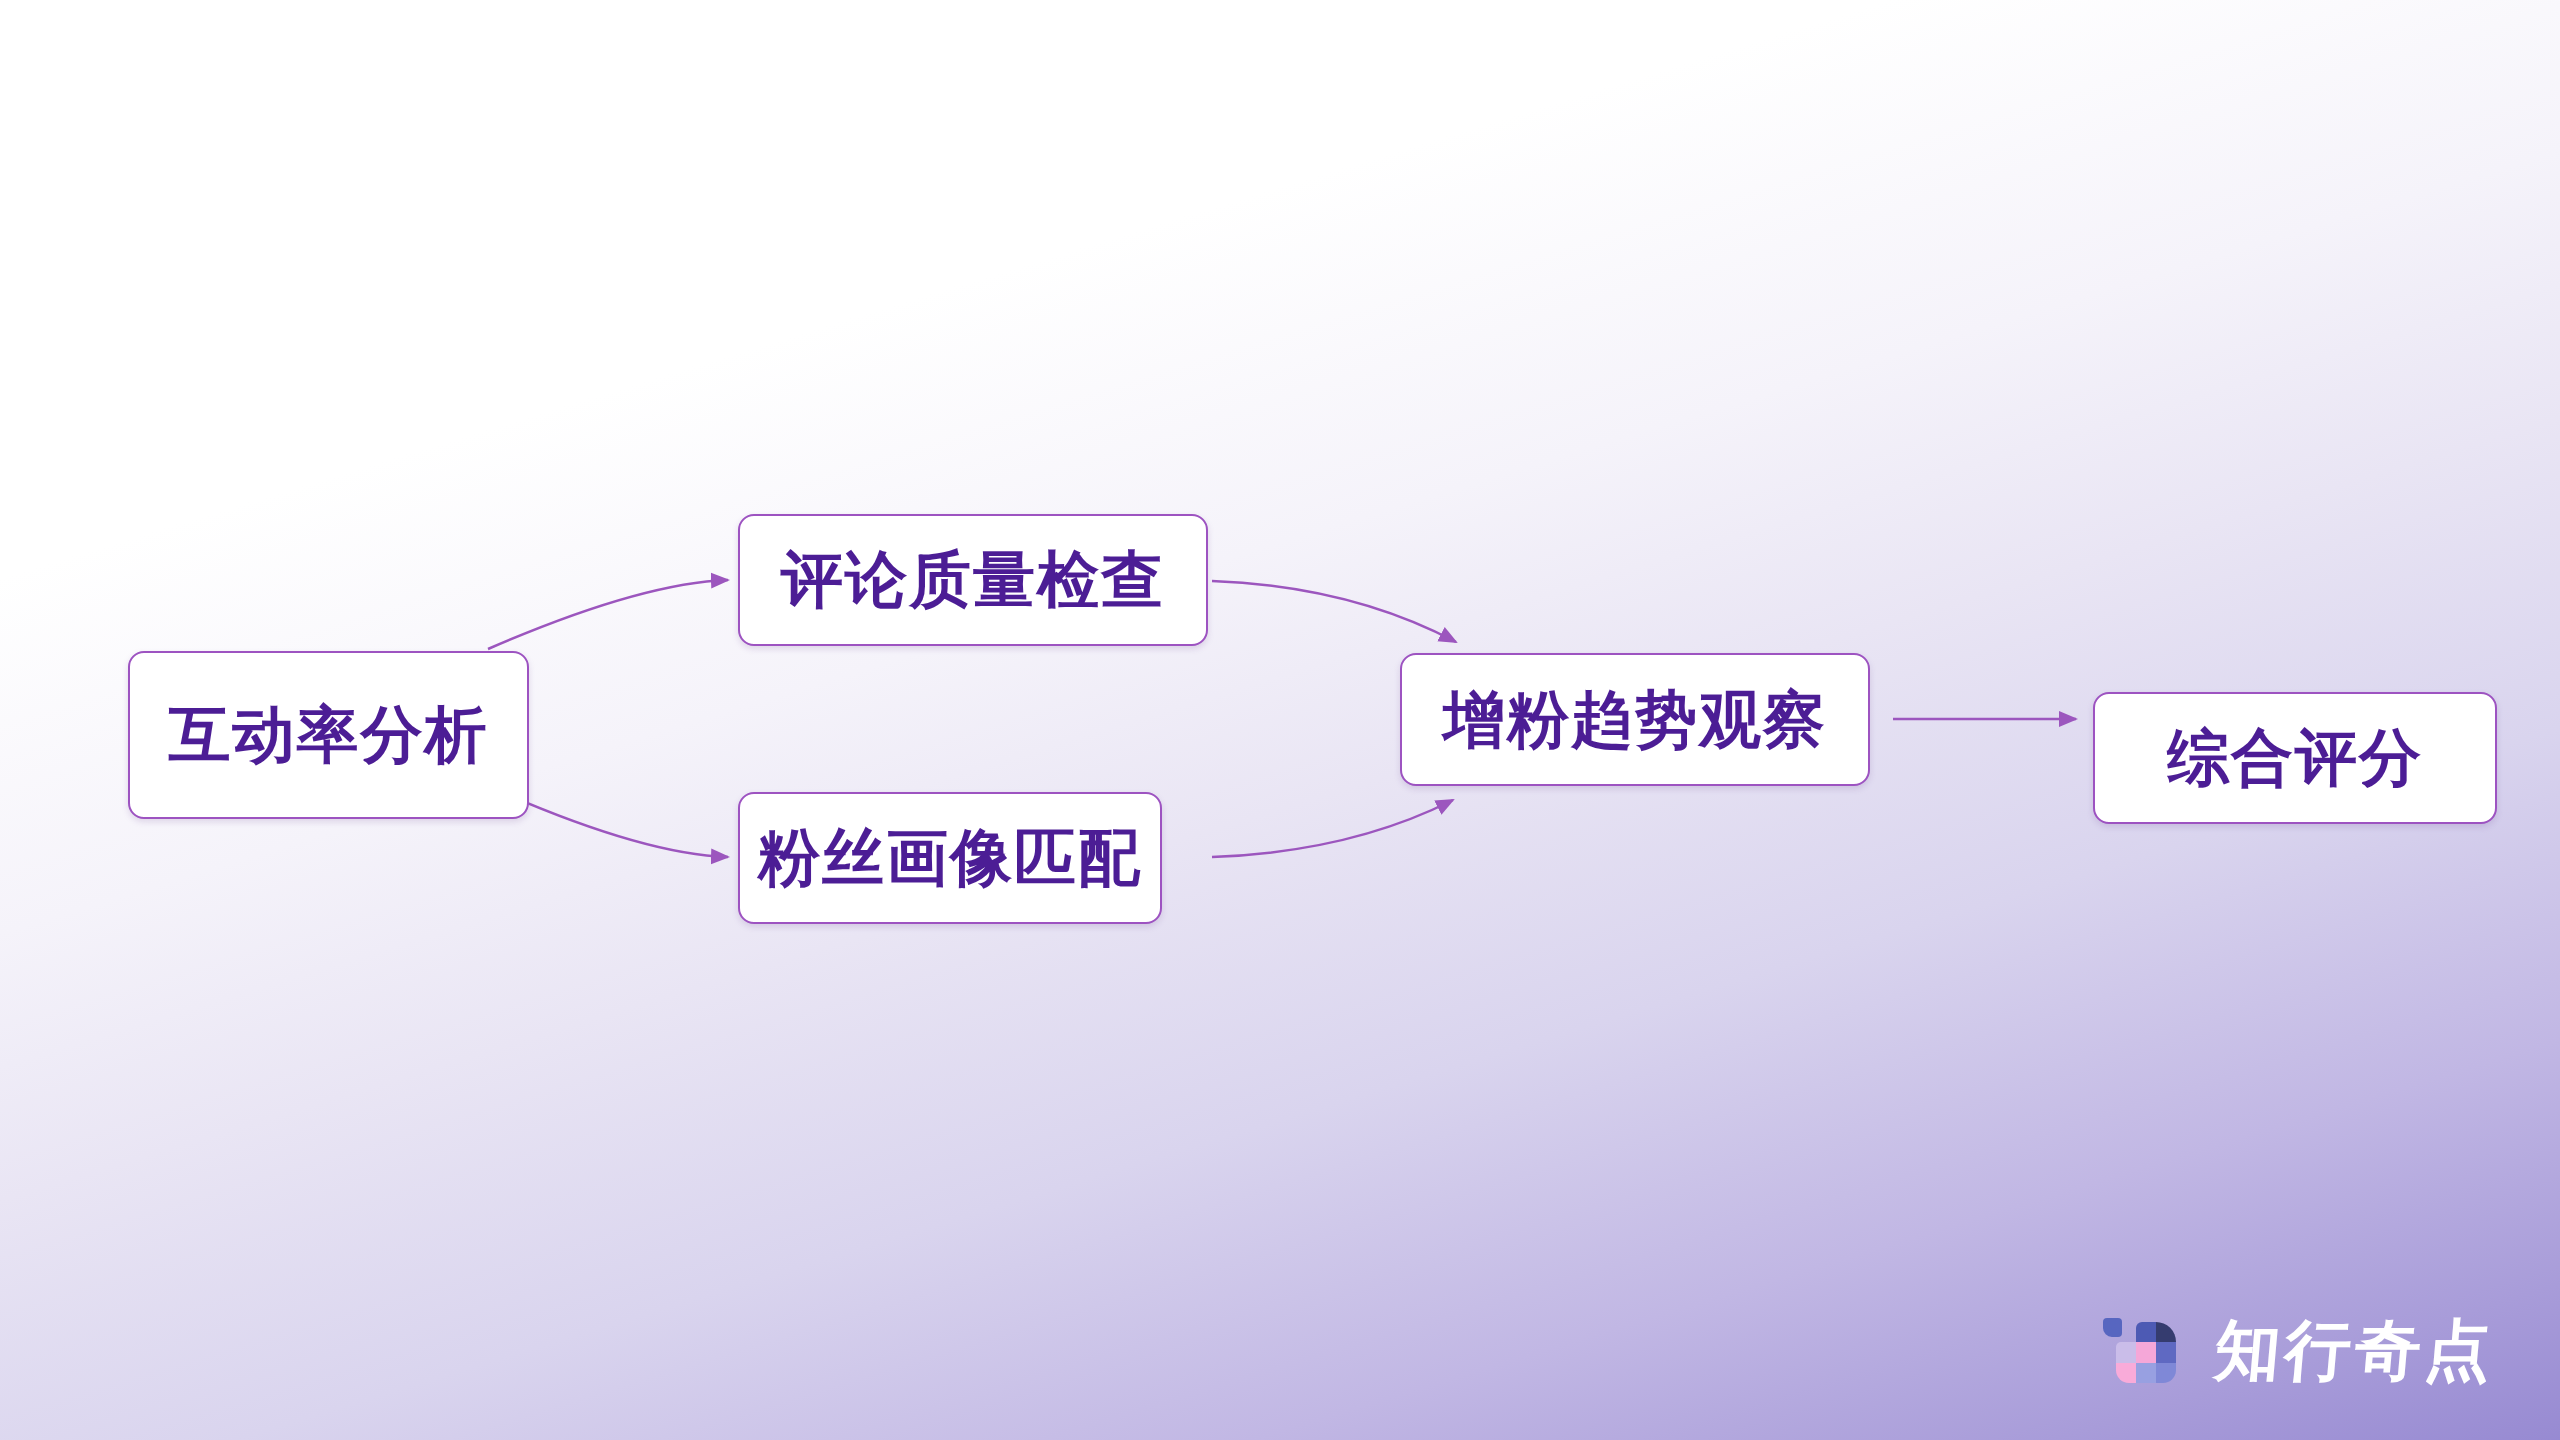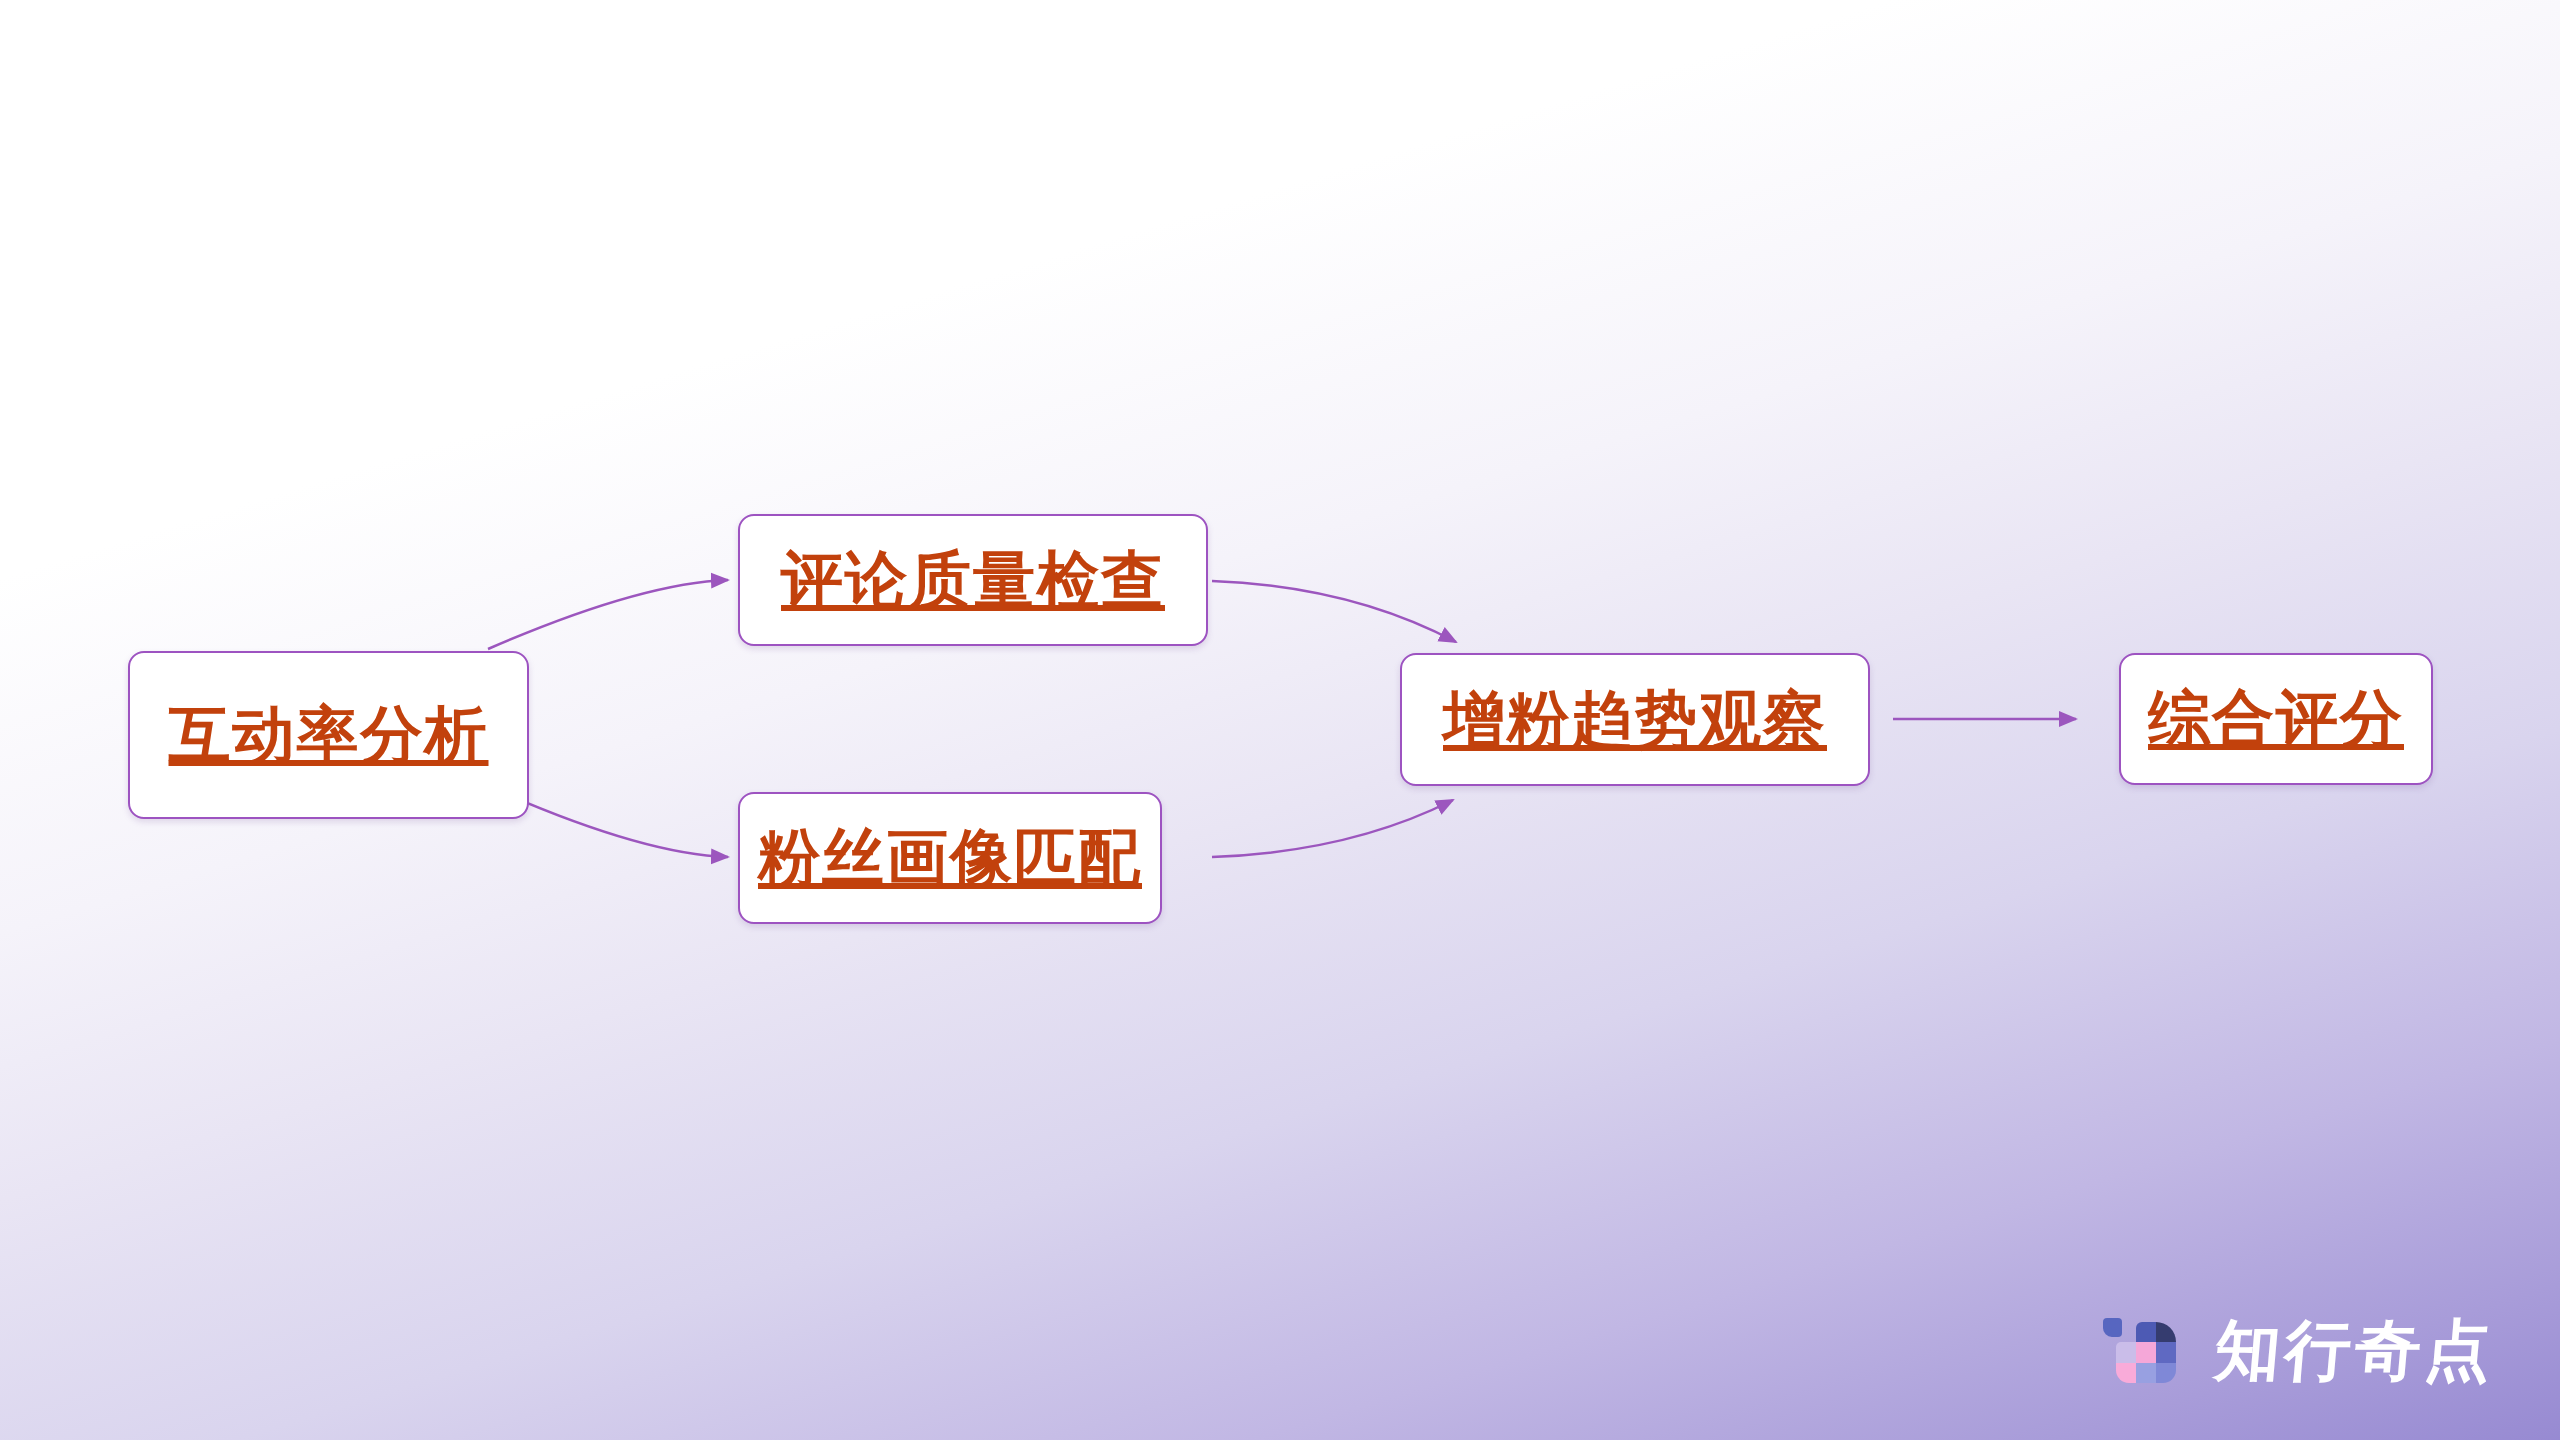--- a/index.html
+++ b/index.html
@@ -26,32 +26,31 @@
     border: 2.5px solid #9d53c1;
     border-radius: 16px;
     box-shadow: 0 3px 6px rgba(110, 70, 150, 0.18);
     display: flex;
     align-items: center;
     justify-content: center;
   }
   .node-label {
     font-size: 62px;
     font-weight: 700;
-    color: #c2410c;
+    color: #4c1d95;
     letter-spacing: 2px;
     line-height: 1;
     white-space: nowrap;
-    text-decoration: underline;
   }
 
   #node-1 { left: 128px;  top: 651px; width: 401px; height: 168px; }
   #node-2 { left: 738px;  top: 514px; width: 470px; height: 132px; }
   #node-3 { left: 738px;  top: 792px; width: 424px; height: 132px; }
   #node-4 { left: 1400px; top: 653px; width: 470px; height: 133px; }
-  #node-5 { left: 2093px; top: 653px; width: 314px; height: 132px; margin-left: 26px; }
+  #node-5 { left: 2093px; top: 692px; width: 404px; height: 132px; }
 
   .logo {
     position: absolute;
     left: 2103px; top: 1316px;
     display: flex;
     align-items: center;
     gap: 38px;
   }
   .logo-mark { position: relative; width: 74px; height: 68px; }
   .logo-mark .chip {

